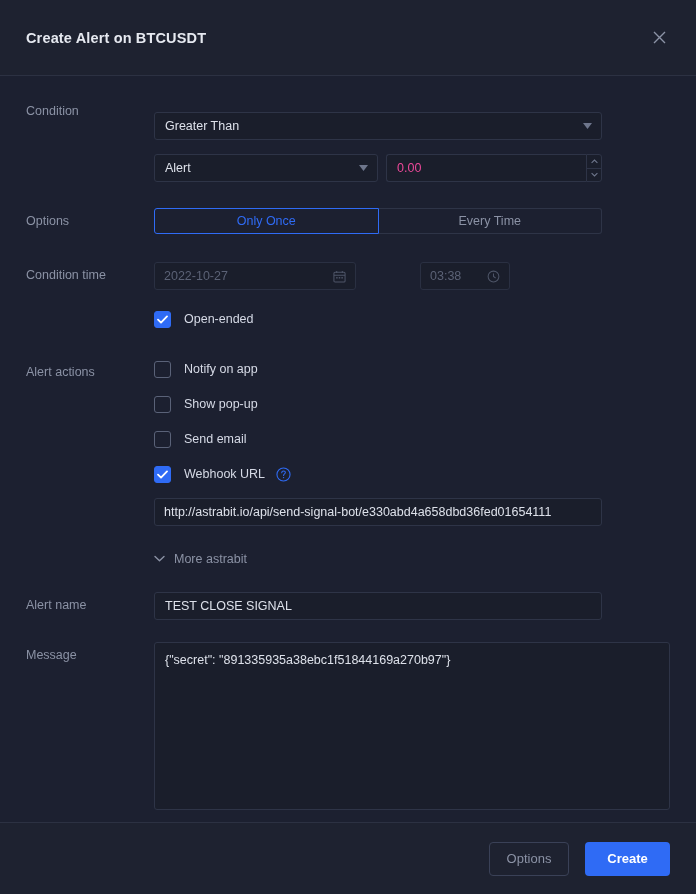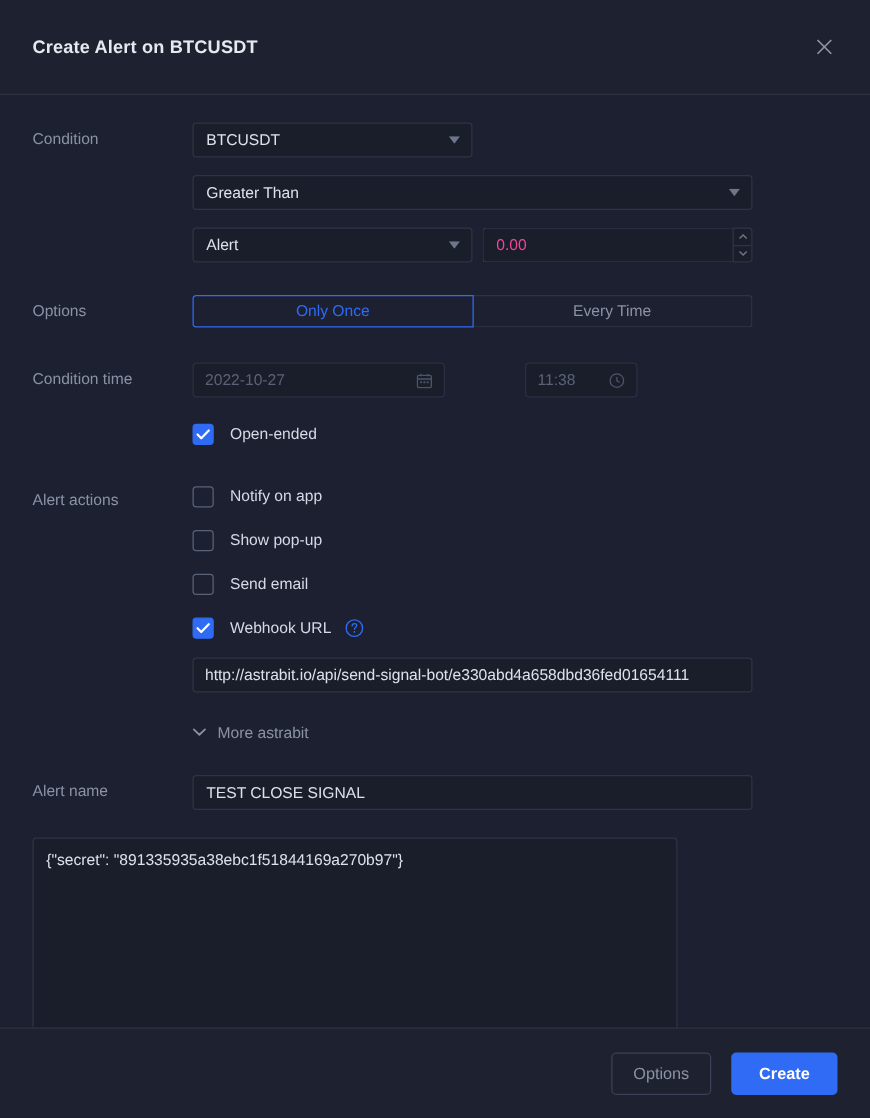--- a/index.html
+++ b/index.html
@@ -302,28 +302,20 @@
     </svg>
   </div>
 </div>
 
 <div class="modal-body">
 
   <div class="row" style="margin-top:22px;">
     <div class="lbl">Condition</div>
     <div class="fields">
 
-      <div class="ctl sel-narrow">
-        <span>BTCUSDT</span>
-        <span class="caret">
-          <svg width="9" height="6" viewBox="0 0 9 6">
-              <path d="M0 0 L4.5 6 L9 0 Z" fill="currentColor"></path>
-            </svg>
-        </span>
-      </div>
 
       <div class="ctl sel-wide cond-row2">
         <span>Greater Than</span>
         <span class="caret">
           <svg width="9" height="6" viewBox="0 0 9 6">
               <path d="M0 0 L4.5 6 L9 0 Z" fill="currentColor"></path>
             </svg>
         </span>
       </div>
 
@@ -376,21 +368,21 @@
             <svg width="13" height="13" viewBox="0 0 14 14" fill="none" stroke="currentColor" stroke-width="1.1">
               <rect x="1" y="2.5" width="12" height="10.5" rx="1.2"></rect>
               <path d="M1 5.6 H13 M4 1 V3.2 M10 1 V3.2"></path>
               <rect x="3.4" y="7.6" width="1.6" height="1.6" fill="currentColor" stroke="none"></rect>
               <rect x="6.2" y="7.6" width="1.6" height="1.6" fill="currentColor" stroke="none"></rect>
               <rect x="9.0" y="7.6" width="1.6" height="1.6" fill="currentColor" stroke="none"></rect>
             </svg>
           </span>
         </div>
         <div class="dt-field dt-time">
-          <span class="txt">11:38</span>
+          <span class="txt">03:38</span>
           <span class="ic">
             <svg width="13" height="13" viewBox="0 0 14 14" fill="none" stroke="currentColor" stroke-width="1.1">
               <circle cx="7" cy="7" r="5.8"></circle>
               <path d="M7 3.8 V7 L9.3 8.6"></path>
             </svg>
           </span>
         </div>
       </div>
 
       <div class="cbrow" style="margin-top:19px;">
@@ -462,20 +454,21 @@
   </div>
 
   <div class="row" style="margin-top:26px;">
     <div class="lbl">Alert name</div>
     <div class="fields">
       <input class="name-input" value="TEST CLOSE SIGNAL" style="">
     </div>
   </div>
 
   <div class="row" style="margin-top:22px;">
+    <div class="lbl">Message</div>
     <div class="fields">
       <textarea class="msg-area" style="">{"secret": "891335935a38ebc1f51844169a270b97"}</textarea>
     </div>
   </div>
 
 </div>
 
 <div class="modal-footer">
   <div class="btn btn-cancel">Options</div>
   <div class="btn btn-create">Create</div>

